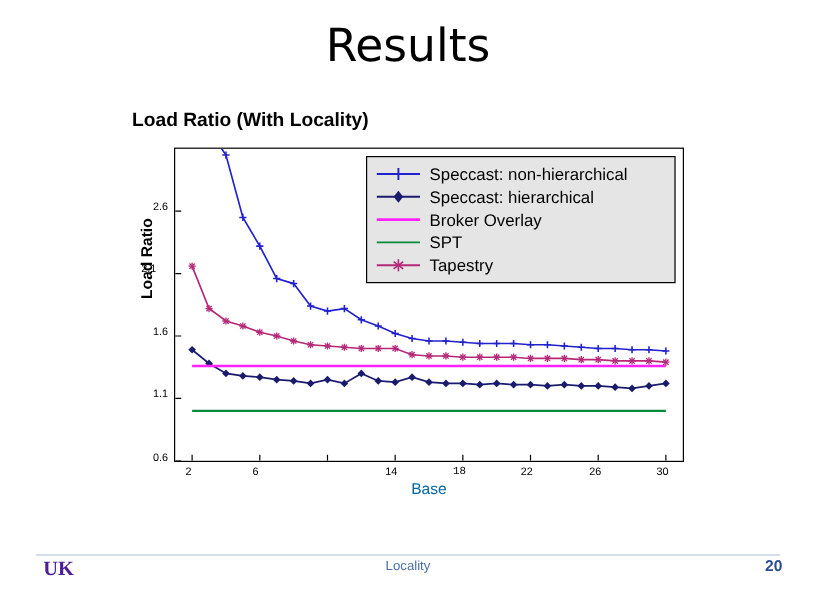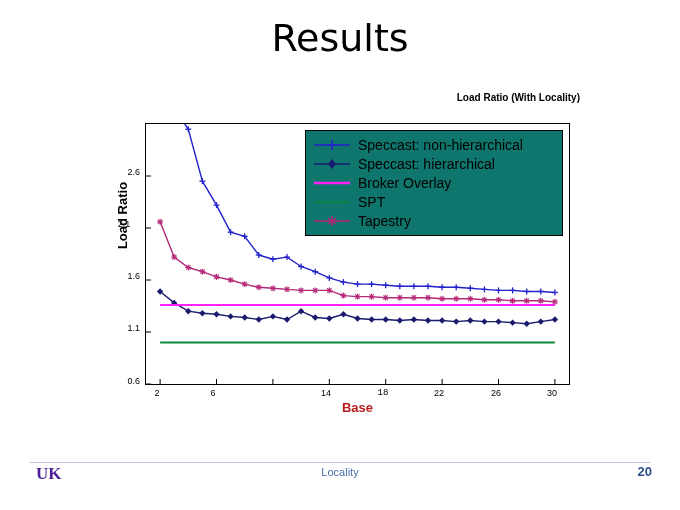--- a/index.html
+++ b/index.html
@@ -37,22 +37,22 @@
     left: 110px;
     top: 88px;
     width: 470px;
     height: 345px;
   }
   .chart-title {
     position: absolute;
     left: 0;
     top: 4px;
     width: 470px;
-    text-align: right;
-    font-size: 10px;
+    text-align: left;
+    font-size: 16px;
     font-weight: bold;
     color: #000000;
     font-family: "Liberation Sans", sans-serif;
   }
   .plot-frame {
     position: absolute;
     left: 35px;
     top: 35px;
     width: 425px;
     height: 262px;
@@ -72,22 +72,22 @@
     font-weight: bold;
     color: #000000;
   }
   .xlabel {
     position: absolute;
     left: 35px;
     top: 312px;
     width: 425px;
     text-align: center;
     font-size: 13px;
-    font-weight: bold;
-    color: #b91c1c;
+    font-weight: normal;
+    color: #0369a1;
   }
   .ytick {
     position: absolute;
     width: 32px;
     text-align: right;
     font-size: 9px;
     color: #000000;
   }
   .xtick {
     position: absolute;
@@ -95,21 +95,21 @@
     text-align: center;
     font-size: 9px;
     color: #000000;
   }
   .legend {
     position: absolute;
     left: 195px;
     top: 42px;
     width: 258px;
     border: 1px solid #000000;
-    background: #0f766e;
+    background: #e5e5e5;
     padding: 4px 6px 5px 6px;
     box-sizing: border-box;
   }
   .legend-row {
     display: flex;
     align-items: center;
     height: 19px;
   }
   .legend-sample {
     width: 40px;

